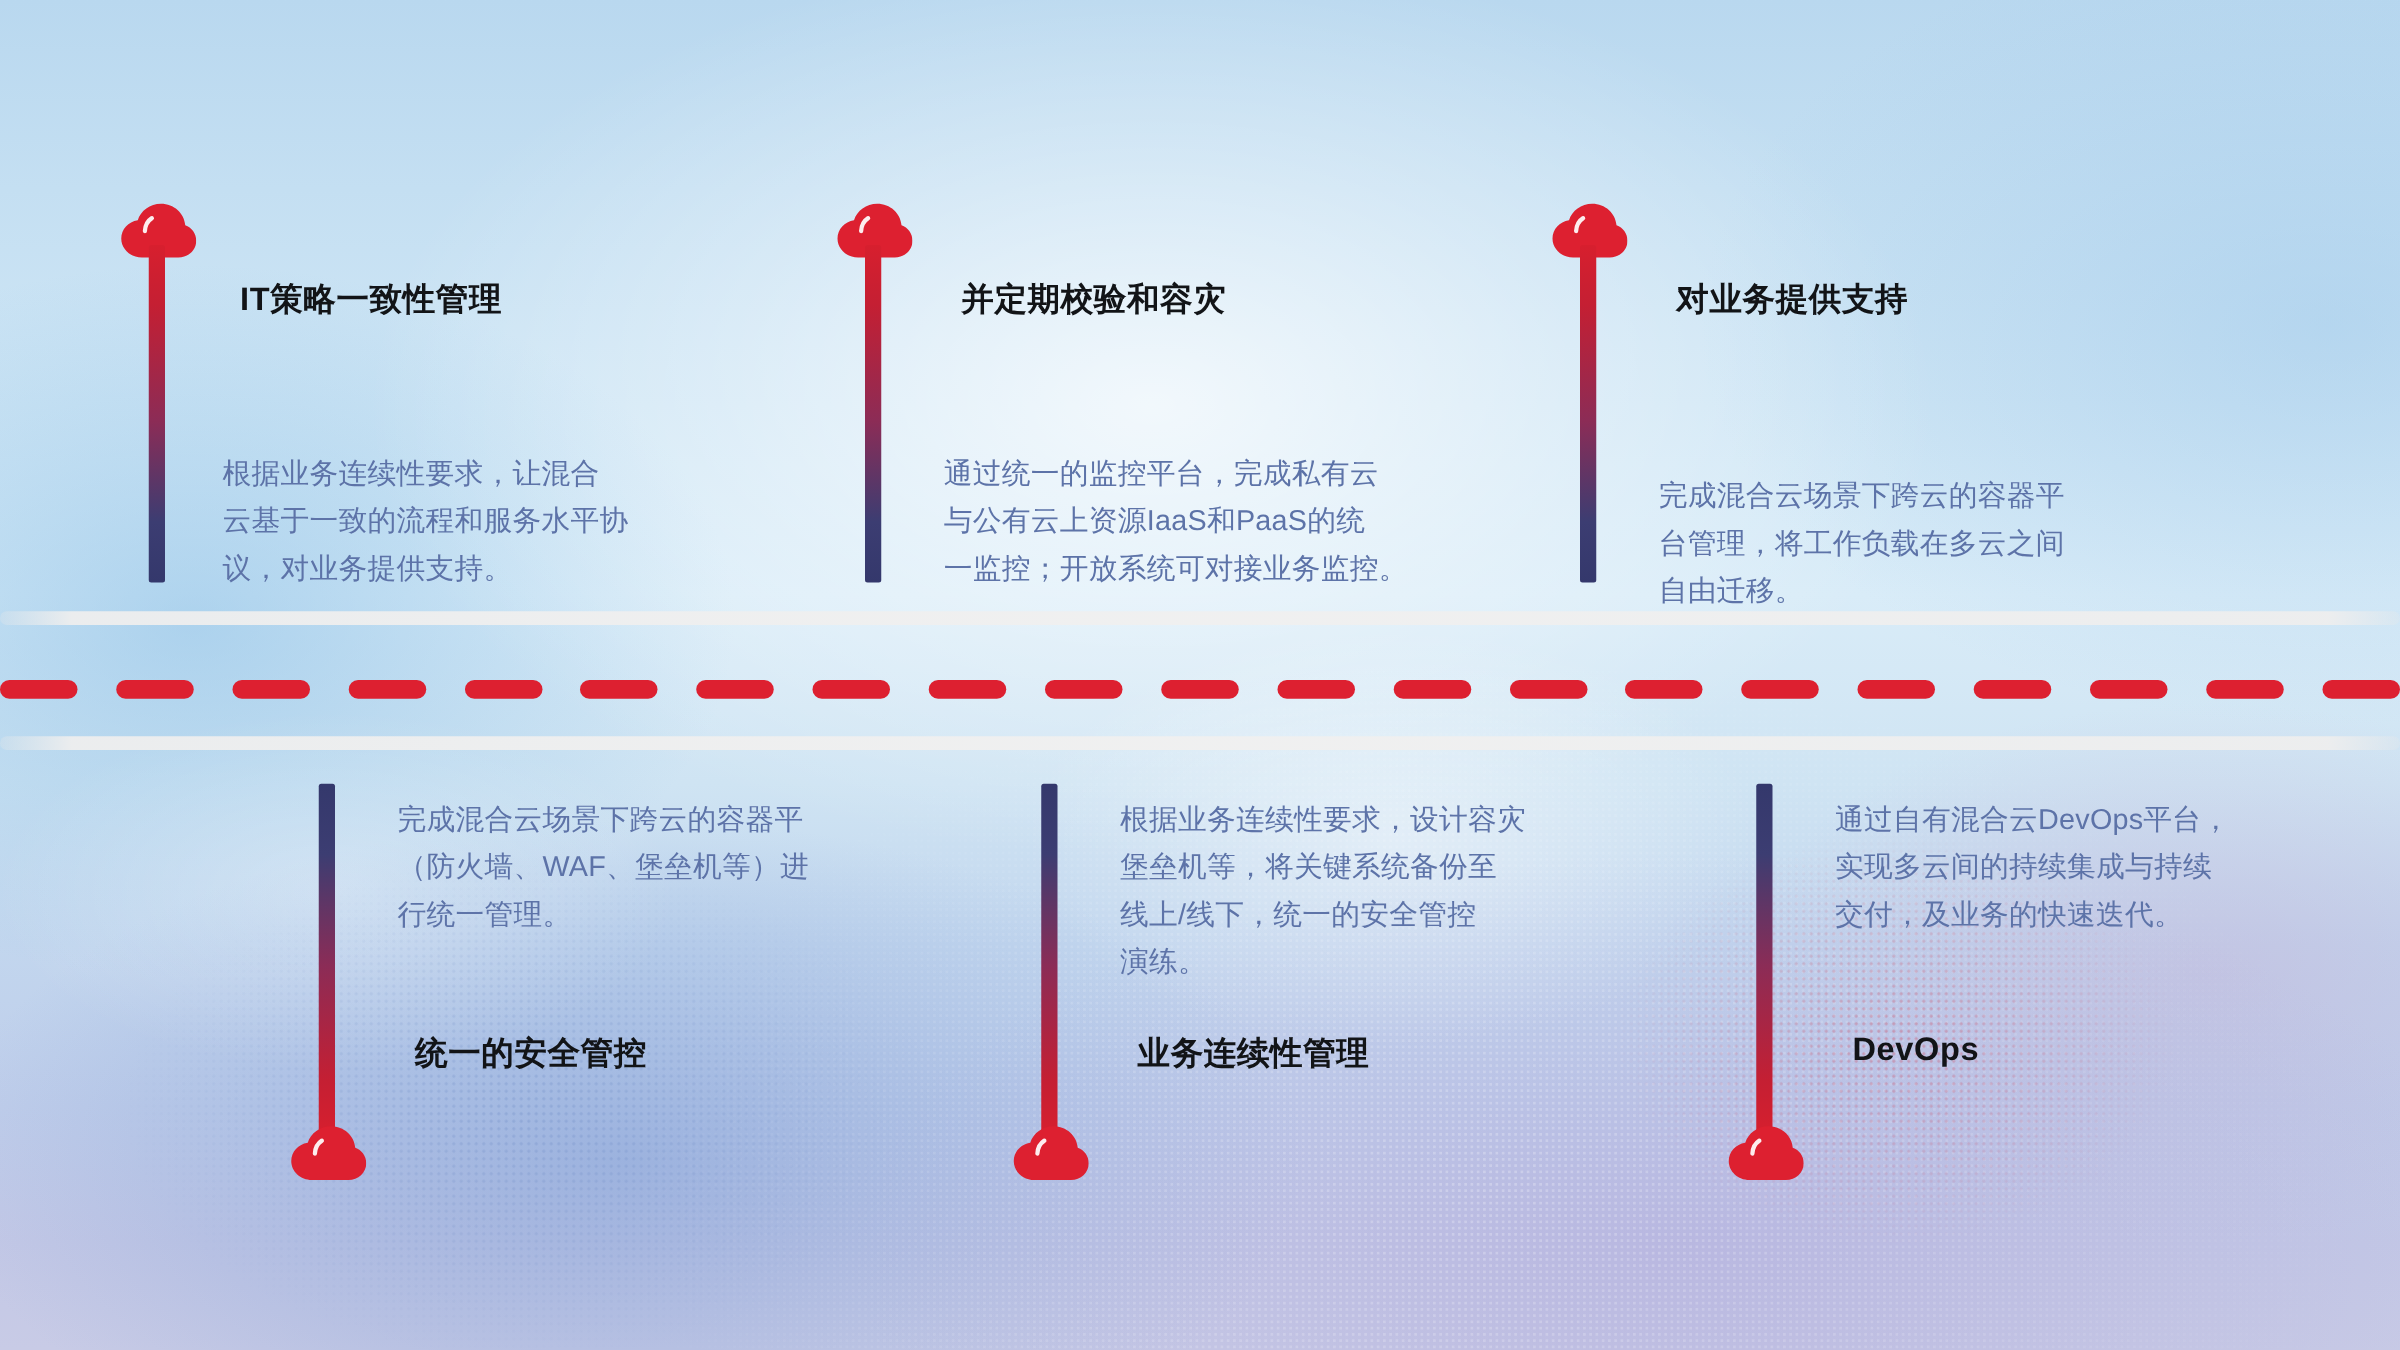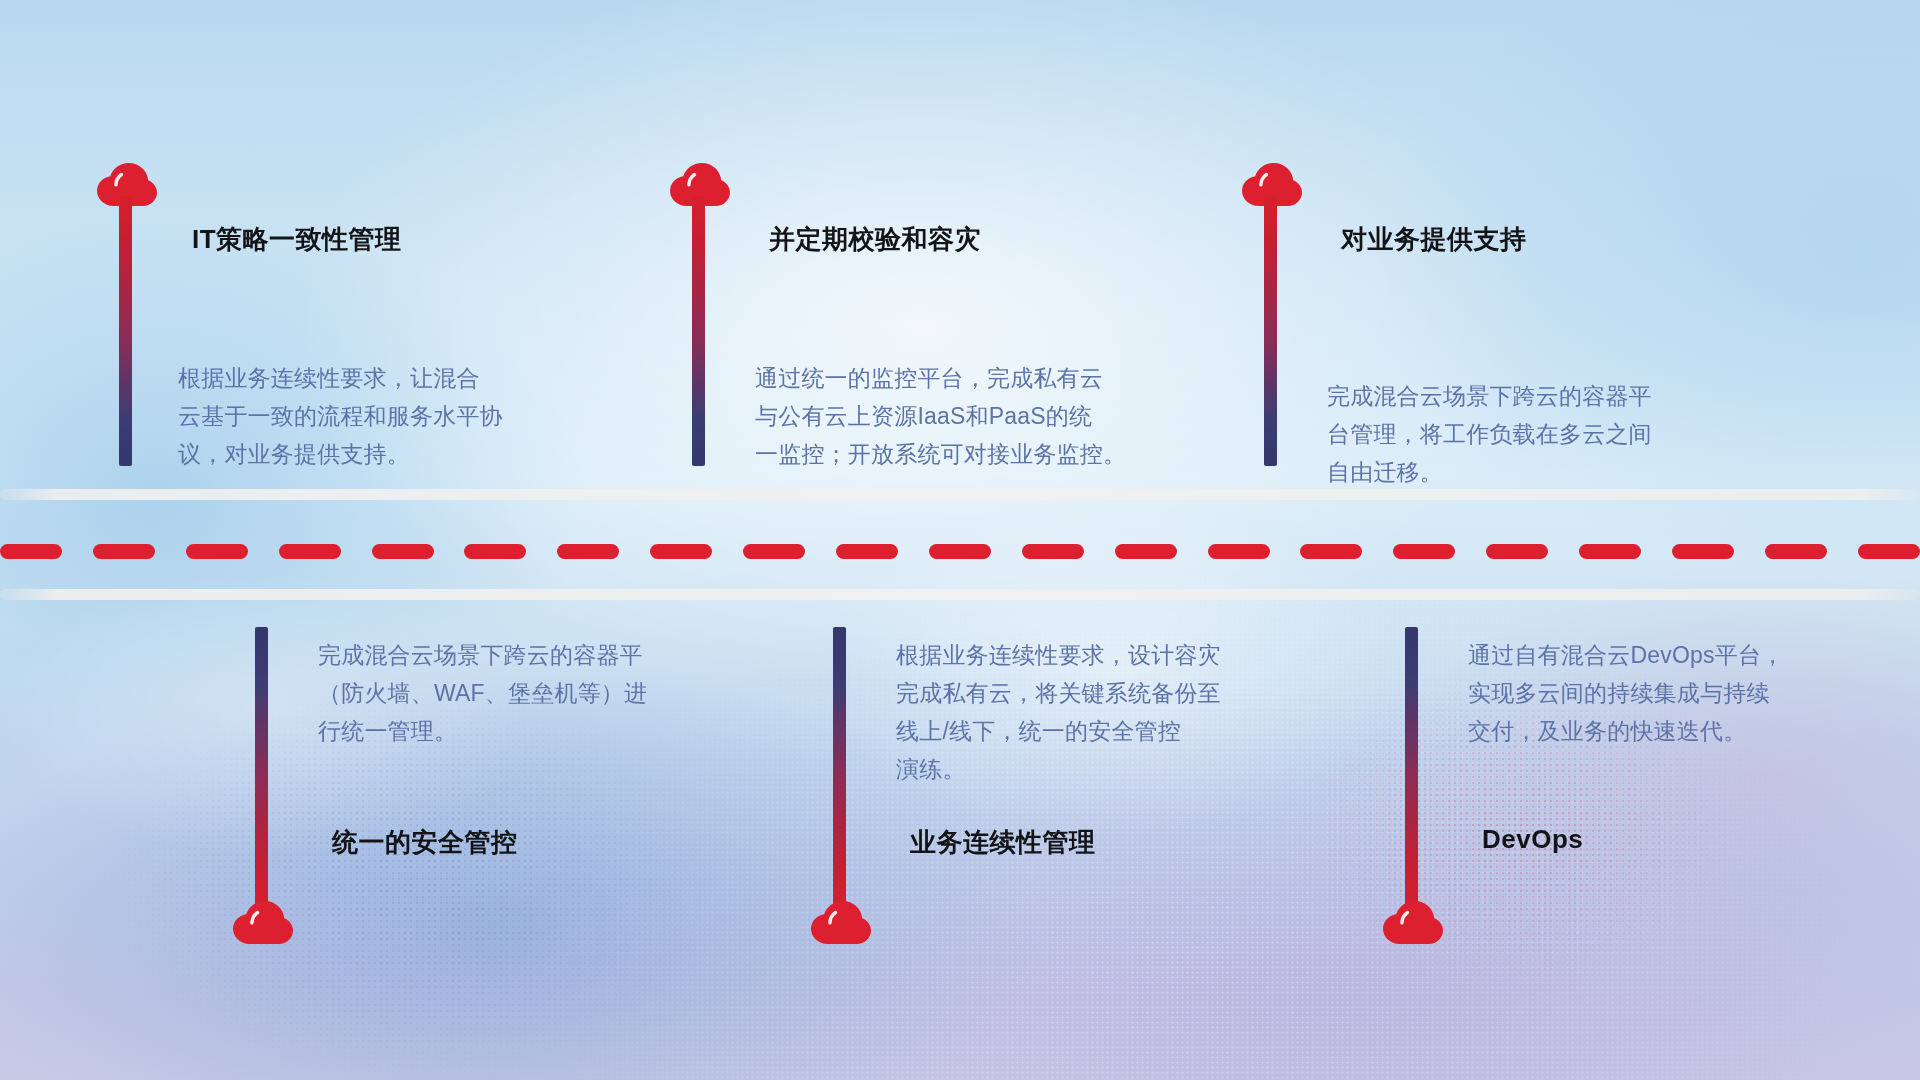--- a/index.html
+++ b/index.html
@@ -252,21 +252,21 @@
 
   <div class="marker" style="left:0;top:0;">
     <div class="stem up" style="left:833px;top:627px;height:282px;"></div>
     <svg class="cloud-icon" style="left:809px;top:898px;" viewBox="0 0 62 48">
       <path d="M18.5 46C9.4 46 2 39.2 2 30.8c0-7.3 5.6-13.4 13.2-14.6C17.6 8.6 25 3 33.8 3c10.3 0 18.7 7.6 19.4 17.2C58.3 22 62 26.8 62 32.5 62 39.9 55.6 46 47.7 46z" fill="#dd2030"></path>
       <path d="M26.5 14.5c-3.4 2.2-5.4 6.1-5.6 10.4" stroke="#ffffff" stroke-width="3.4" stroke-linecap="round" fill="none" opacity="0.92"></path>
     </svg>
   </div>
   <div class="body" style="left:896px;top:636px;width:440px;">
     <div>根据业务连续性要求，设计容灾</div>
-    <div>完成私有云，将关键系统备份至</div>
+    <div>堡垒机等，将关键系统备份至</div>
     <div>线上/线下，统一的安全管控</div>
     <div>演练。</div>
   </div>
   <div class="heading" style="left:896px;top:825px;">业务连续性管理</div>
 
   <div class="marker" style="left:0;top:0;">
     <div class="stem up" style="left:1405px;top:627px;height:282px;"></div>
     <svg class="cloud-icon" style="left:1381px;top:898px;" viewBox="0 0 62 48">
       <path d="M18.5 46C9.4 46 2 39.2 2 30.8c0-7.3 5.6-13.4 13.2-14.6C17.6 8.6 25 3 33.8 3c10.3 0 18.7 7.6 19.4 17.2C58.3 22 62 26.8 62 32.5 62 39.9 55.6 46 47.7 46z" fill="#dd2030"></path>
       <path d="M26.5 14.5c-3.4 2.2-5.4 6.1-5.6 10.4" stroke="#ffffff" stroke-width="3.4" stroke-linecap="round" fill="none" opacity="0.92"></path>

